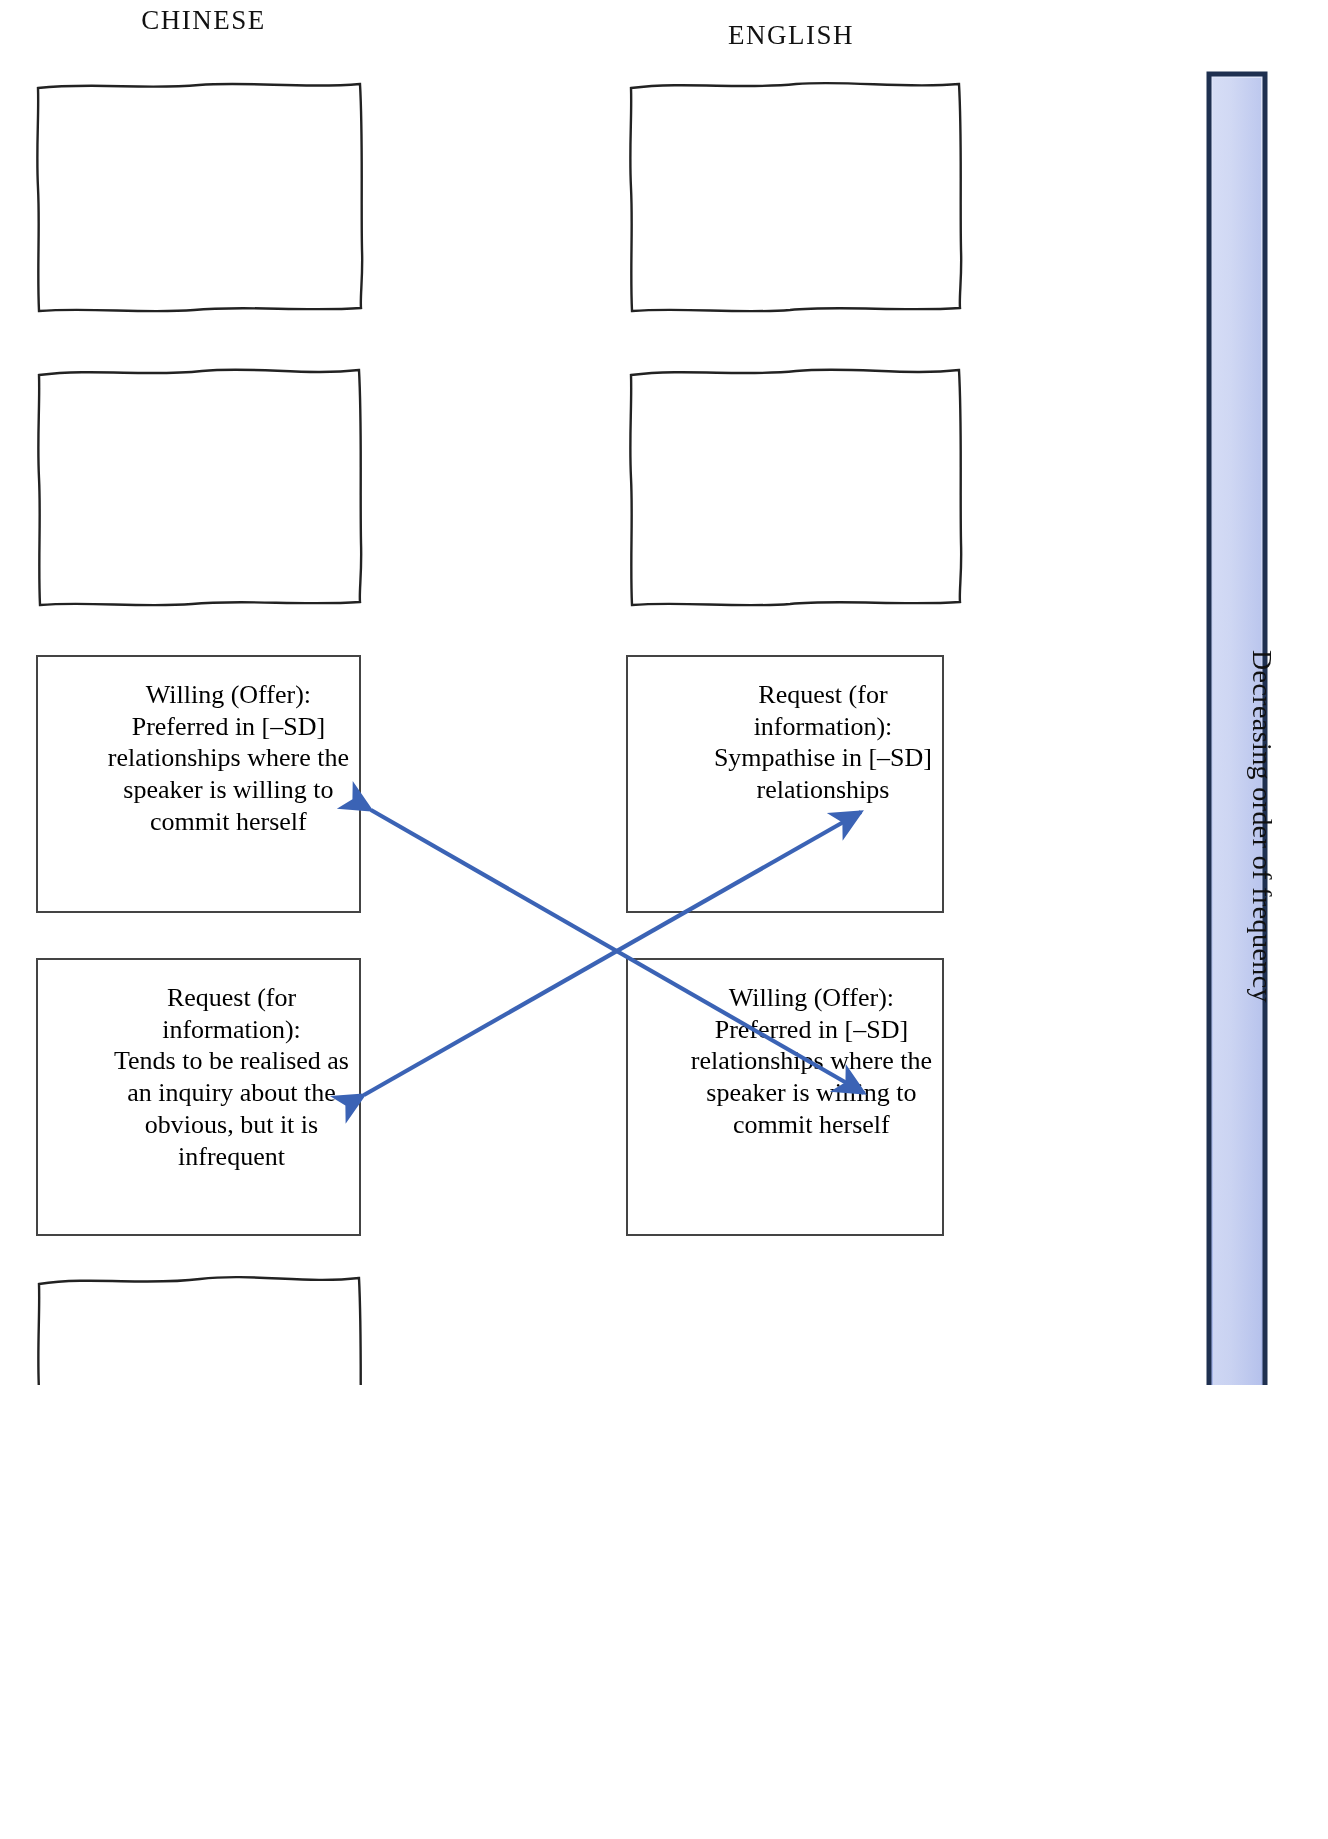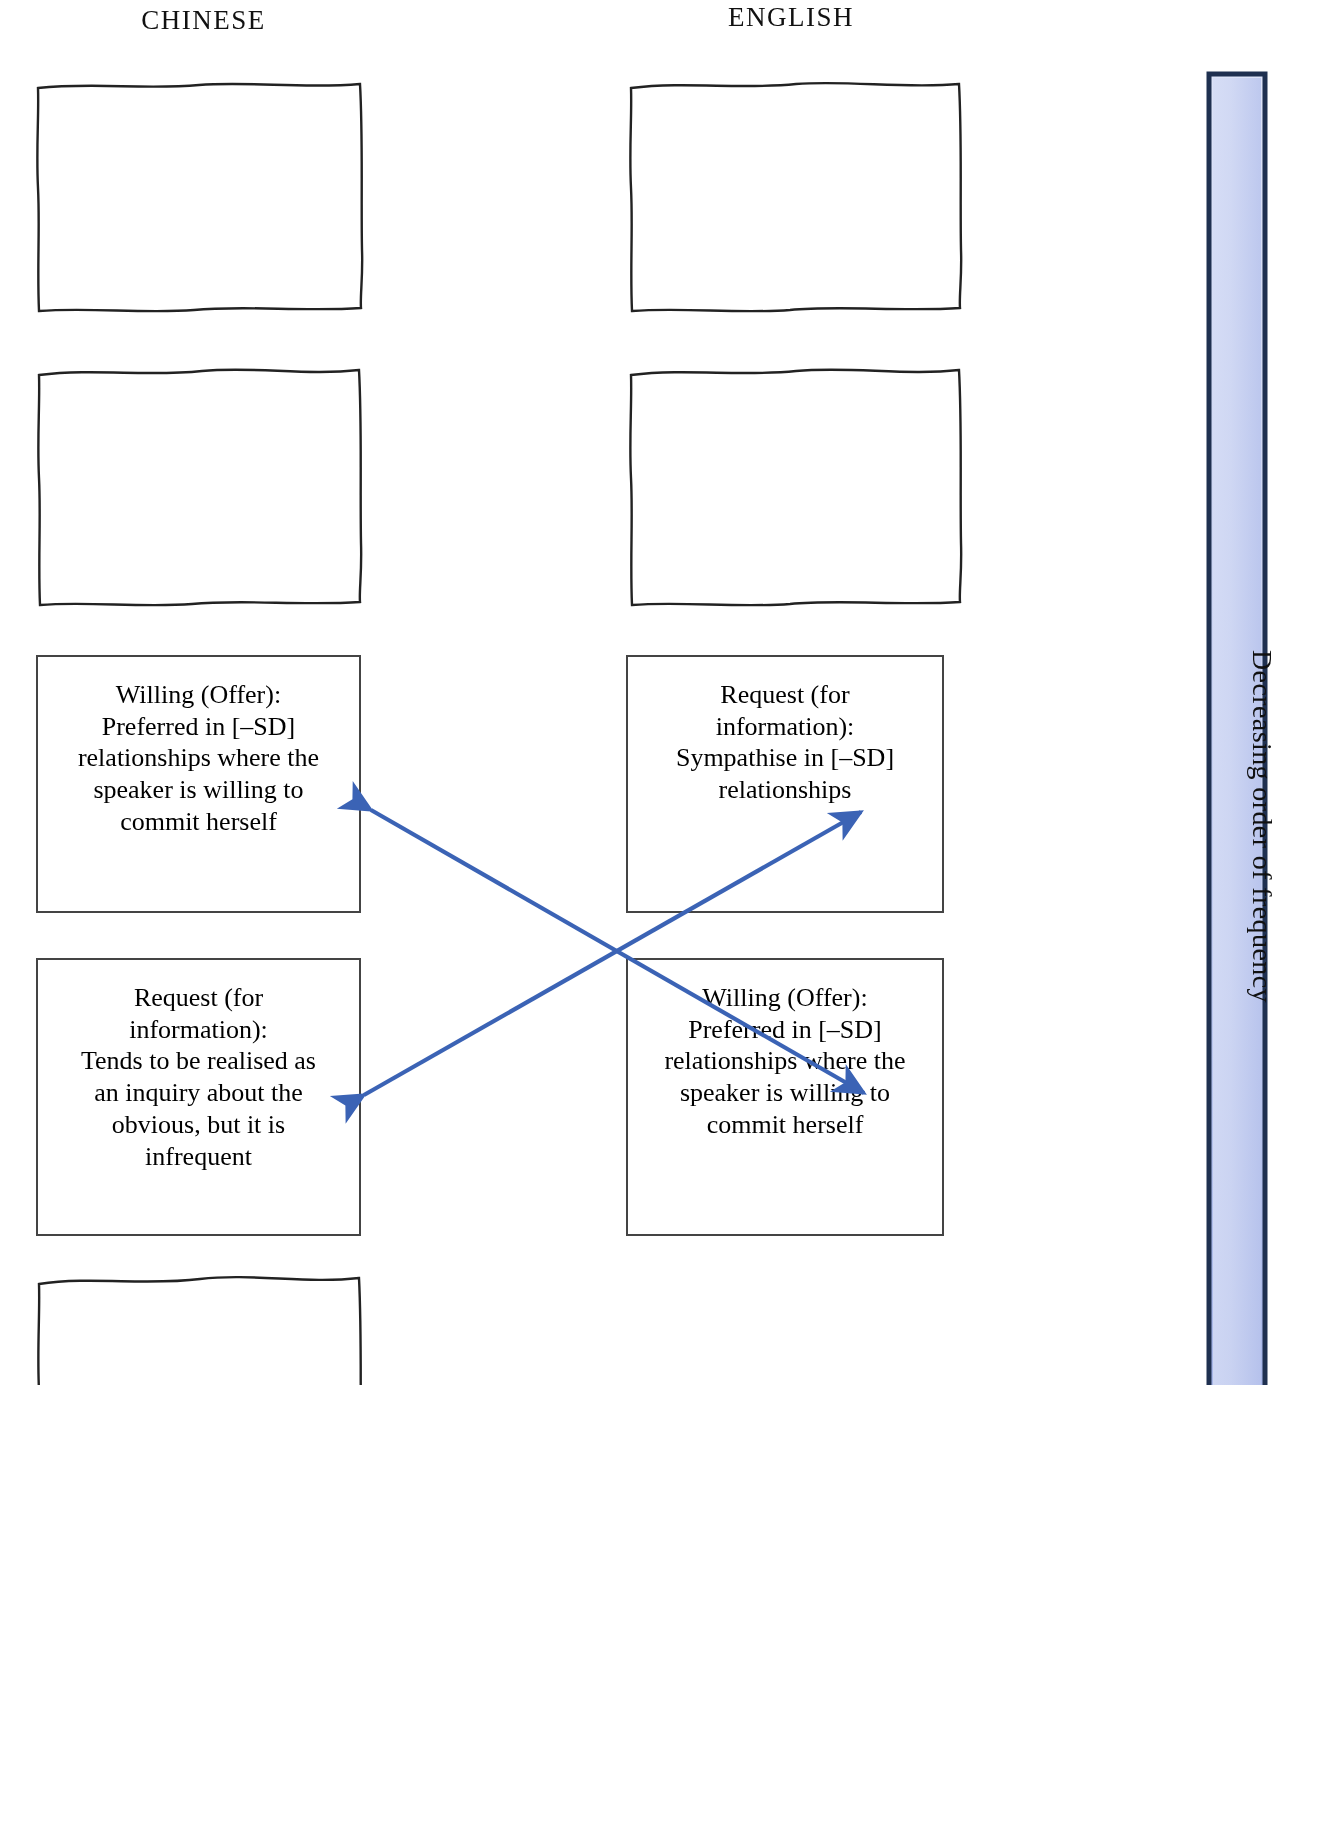--- a/index.html
+++ b/index.html
@@ -22,21 +22,21 @@
   .col-header {
     position: absolute;
     font-family: "Liberation Serif", "DejaVu Serif", serif;
     font-size: 27px;
     letter-spacing: 1.5px;
     color: #111111;
     white-space: nowrap;
     text-align: center;
   }
   #header-chinese { left: 0px;   top: 5px;  width: 355px; }
-  #header-english { left: 585px; top: 2px;  width: 360px; }
+  #header-english { left: 585px; top: 20px;  width: 360px; }
 
   
   .node {
     position: absolute;
     box-sizing: border-box;
     background: #ffffff;
     display: flex;
     align-items: flex-start;
     justify-content: center;
     padding-top: 18px;
@@ -60,20 +60,21 @@
     left: 0; top: 0;
     width: 100%; height: 100%;
     pointer-events: none;
     overflow: visible;
   }
 
   
   .node.plain {
     border: 2px solid #444444;
     padding-top: 22px;
+    justify-content: flex-end;
   }
   .node.plain .txt {
     font-weight: normal;
     font-size: 26px;
     line-height: 1.22;
   }
 
   
   #cross-arrows {
     position: absolute;

